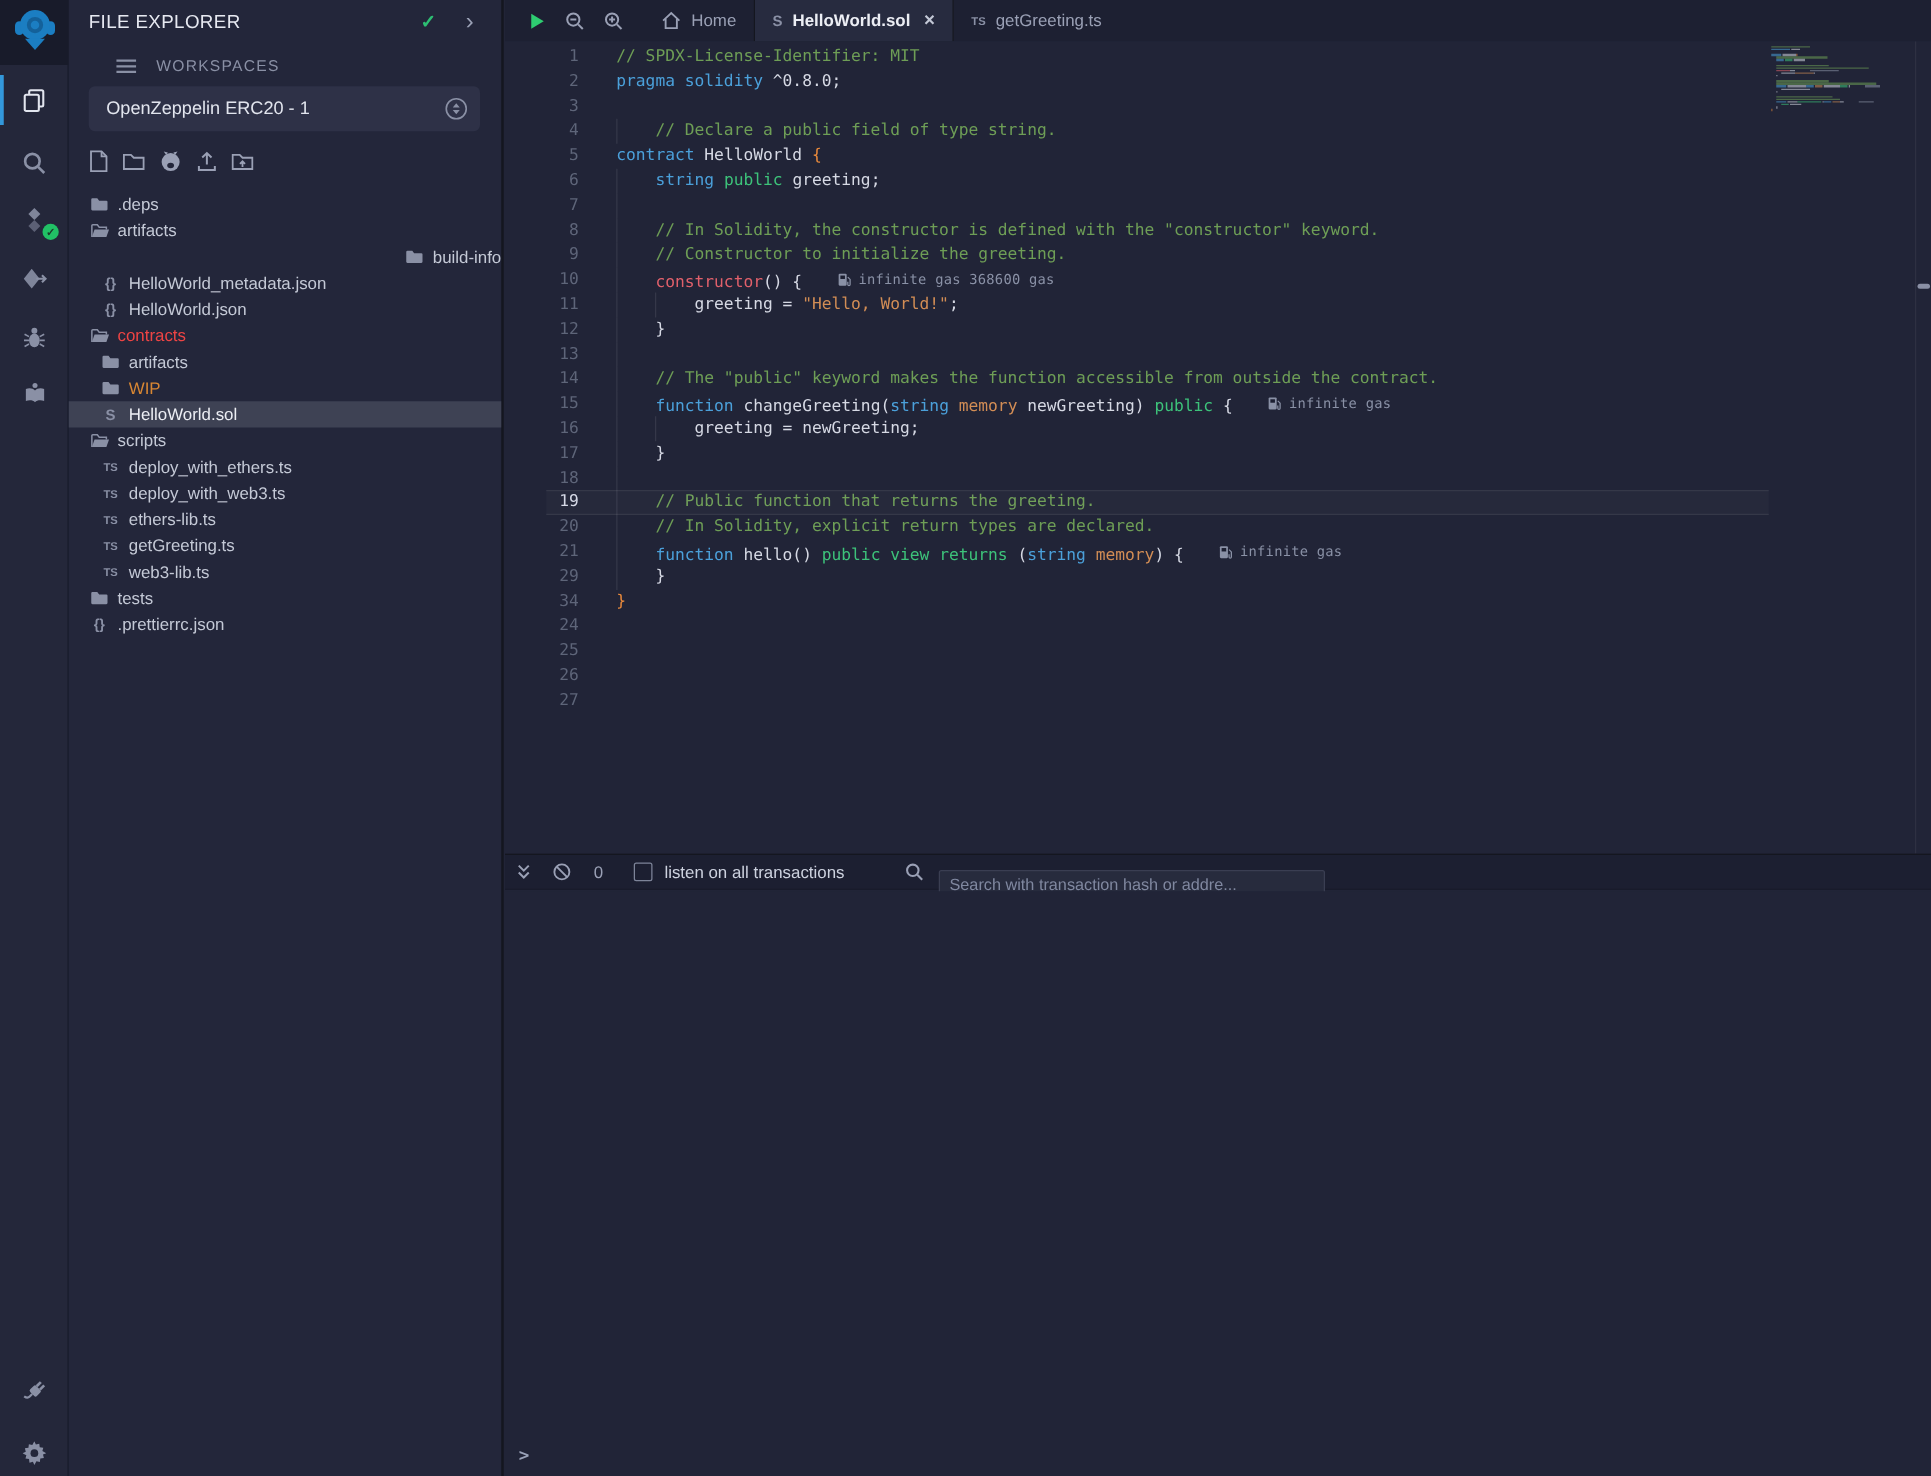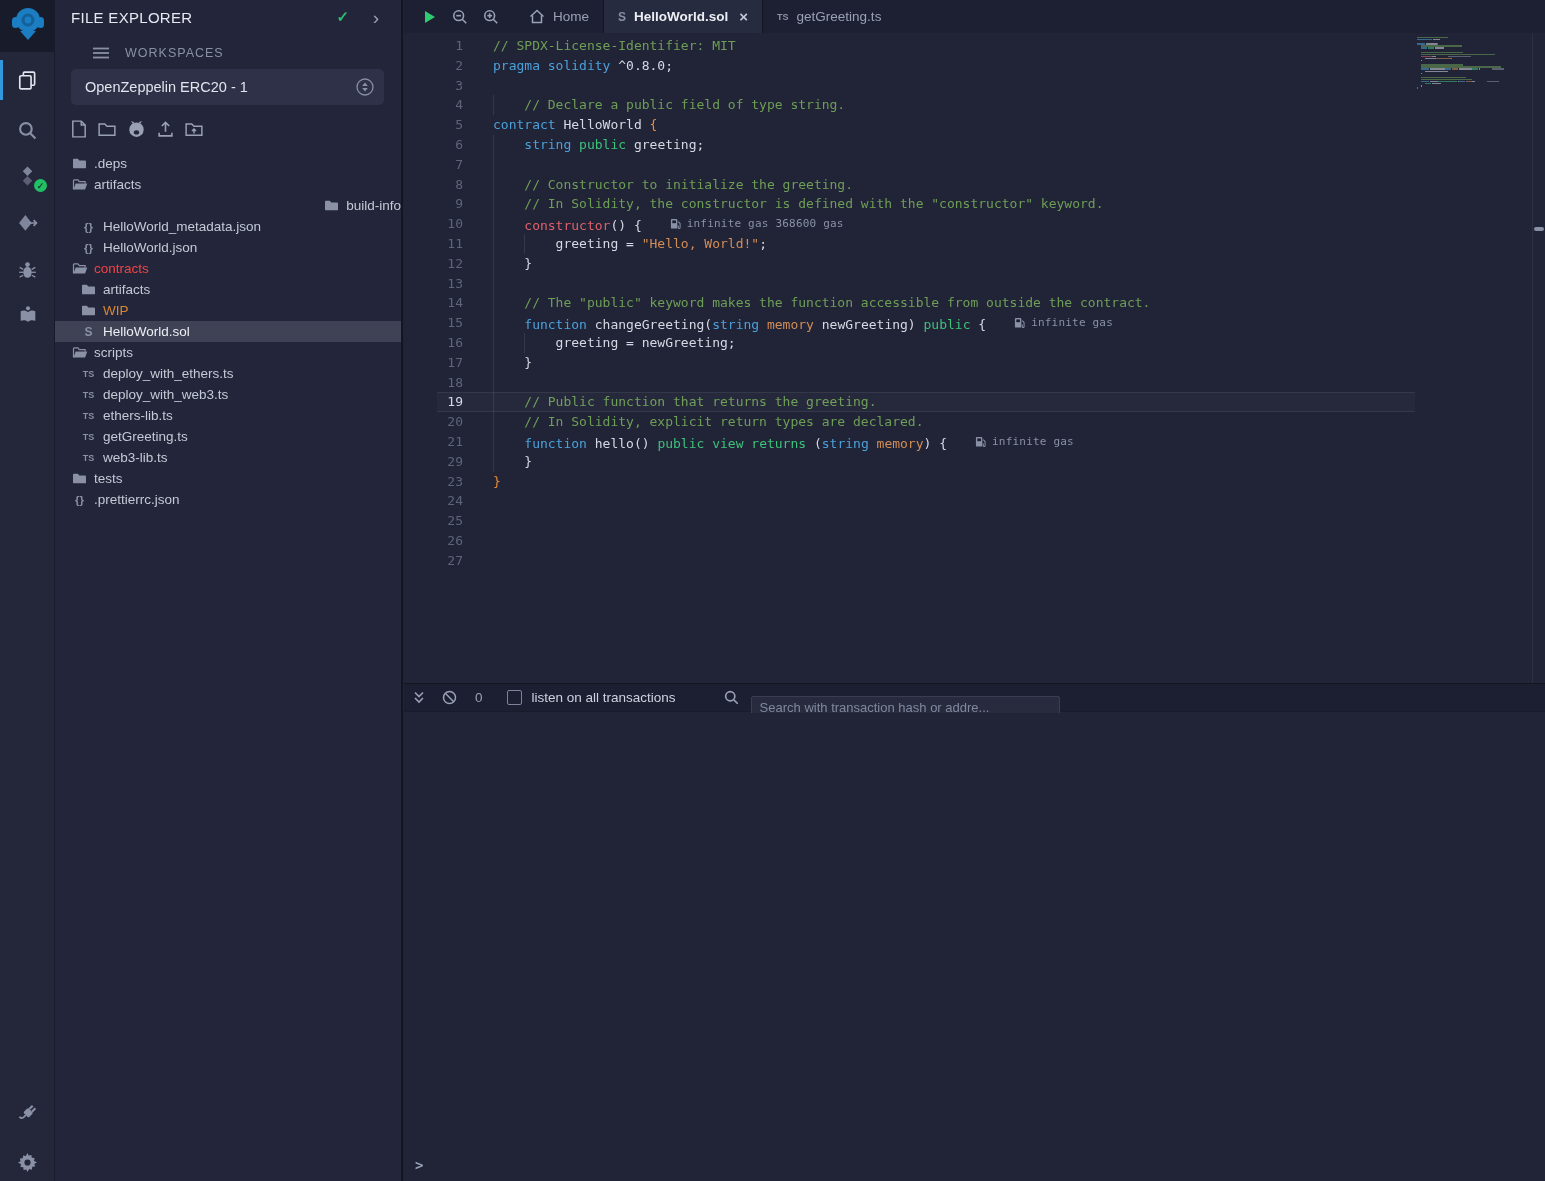--- a/index.html
+++ b/index.html
@@ -437,36 +437,36 @@
         <div class="ln">13</div>
         <div class="ln">14</div>
         <div class="ln">15</div>
         <div class="ln">16</div>
         <div class="ln">17</div>
         <div class="ln">18</div>
         <div class="ln cur">19</div>
         <div class="ln">20</div>
         <div class="ln">21</div>
         <div class="ln">29</div>
-        <div class="ln">23</div>
+        <div class="ln">34</div>
         <div class="ln">24</div>
         <div class="ln">25</div>
         <div class="ln">26</div>
         <div class="ln">27</div>
       </div>
     <div class="code" id="code">
         <div class="cl"><span style="color: rgb(110, 158, 86);">// SPDX-License-Identifier: MIT</span></div>
         <div class="cl"><span style="color: rgb(75, 160, 218);">pragma solidity</span><span style="color: rgb(214, 217, 228);"> ^0.8.0;</span></div>
         <div class="cl"></div>
         <div class="cl"><span class="guide" style="left: 0ch;"></span><span style="color: rgb(110, 158, 86);">    // Declare a public field of type string.</span></div>
         <div class="cl"><span style="color: rgb(75, 160, 218);">contract</span><span style="color: rgb(214, 217, 228);"> HelloWorld </span><span style="color: rgb(233, 138, 60);">{</span></div>
         <div class="cl"><span class="guide" style="left: 0ch;"></span><span style="color: rgb(214, 217, 228);">    </span><span style="color: rgb(75, 160, 218);">string</span><span style="color: rgb(214, 217, 228);"> </span><span style="color: rgb(61, 194, 122);">public</span><span style="color: rgb(214, 217, 228);"> greeting;</span></div>
         <div class="cl"><span class="guide" style="left: 0ch;"></span></div>
+        <div class="cl"><span class="guide" style="left: 0ch;"></span><span style="color: rgb(110, 158, 86);">    // In Solidity, the constructor is defined with the "constructor" keyword.</span></div>
         <div class="cl"><span class="guide" style="left: 0ch;"></span><span style="color: rgb(110, 158, 86);">    // Constructor to initialize the greeting.</span></div>
-        <div class="cl"><span class="guide" style="left: 0ch;"></span><span style="color: rgb(110, 158, 86);">    // In Solidity, the constructor is defined with the "constructor" keyword.</span></div>
         <div class="cl"><span class="guide" style="left: 0ch;"></span><span style="color: rgb(214, 217, 228);">    </span><span style="color: rgb(224, 96, 107);">constructor</span><span style="color: rgb(214, 217, 228);">() {</span><span class="gas-badge"><span style="display:inline-flex"><svg width="11" height="12" viewBox="0 0 12 13">
                 <rect x="1" y="1" width="7" height="10.5" rx="1" fill="#8a91a6"></rect>
                 <rect x="2.5" y="2.6" width="4" height="3" fill="#1c1f31"></rect>
                 <path d="M9 4 L11 6 V10.5 a1 1 0 0 1 -2 0 V8" stroke="#8a91a6" fill="none" stroke-width="1.1"></path>
               </svg></span><span>infinite gas 368600 gas</span></span></div>
         <div class="cl"><span class="guide" style="left: 0ch;"></span><span class="guide" style="left: 4ch;"></span><span style="color: rgb(214, 217, 228);">        greeting = </span><span style="color: rgb(210, 141, 85);">"Hello, World!"</span><span style="color: rgb(214, 217, 228);">;</span></div>
         <div class="cl"><span class="guide" style="left: 0ch;"></span><span style="color: rgb(214, 217, 228);">    }</span></div>
         <div class="cl"><span class="guide" style="left: 0ch;"></span></div>
         <div class="cl"><span class="guide" style="left: 0ch;"></span><span style="color: rgb(110, 158, 86);">    // The "public" keyword makes the function accessible from outside the contract.</span></div>
         <div class="cl"><span class="guide" style="left: 0ch;"></span><span style="color: rgb(214, 217, 228);">    </span><span style="color: rgb(75, 160, 218);">function</span><span style="color: rgb(214, 217, 228);"> changeGreeting(</span><span style="color: rgb(75, 160, 218);">string</span><span style="color: rgb(214, 217, 228);"> </span><span style="color: rgb(210, 141, 85);">memory</span><span style="color: rgb(214, 217, 228);"> newGreeting) </span><span style="color: rgb(61, 194, 122);">public</span><span style="color: rgb(214, 217, 228);"> {</span><span class="gas-badge"><span style="display:inline-flex"><svg width="11" height="12" viewBox="0 0 12 13">

